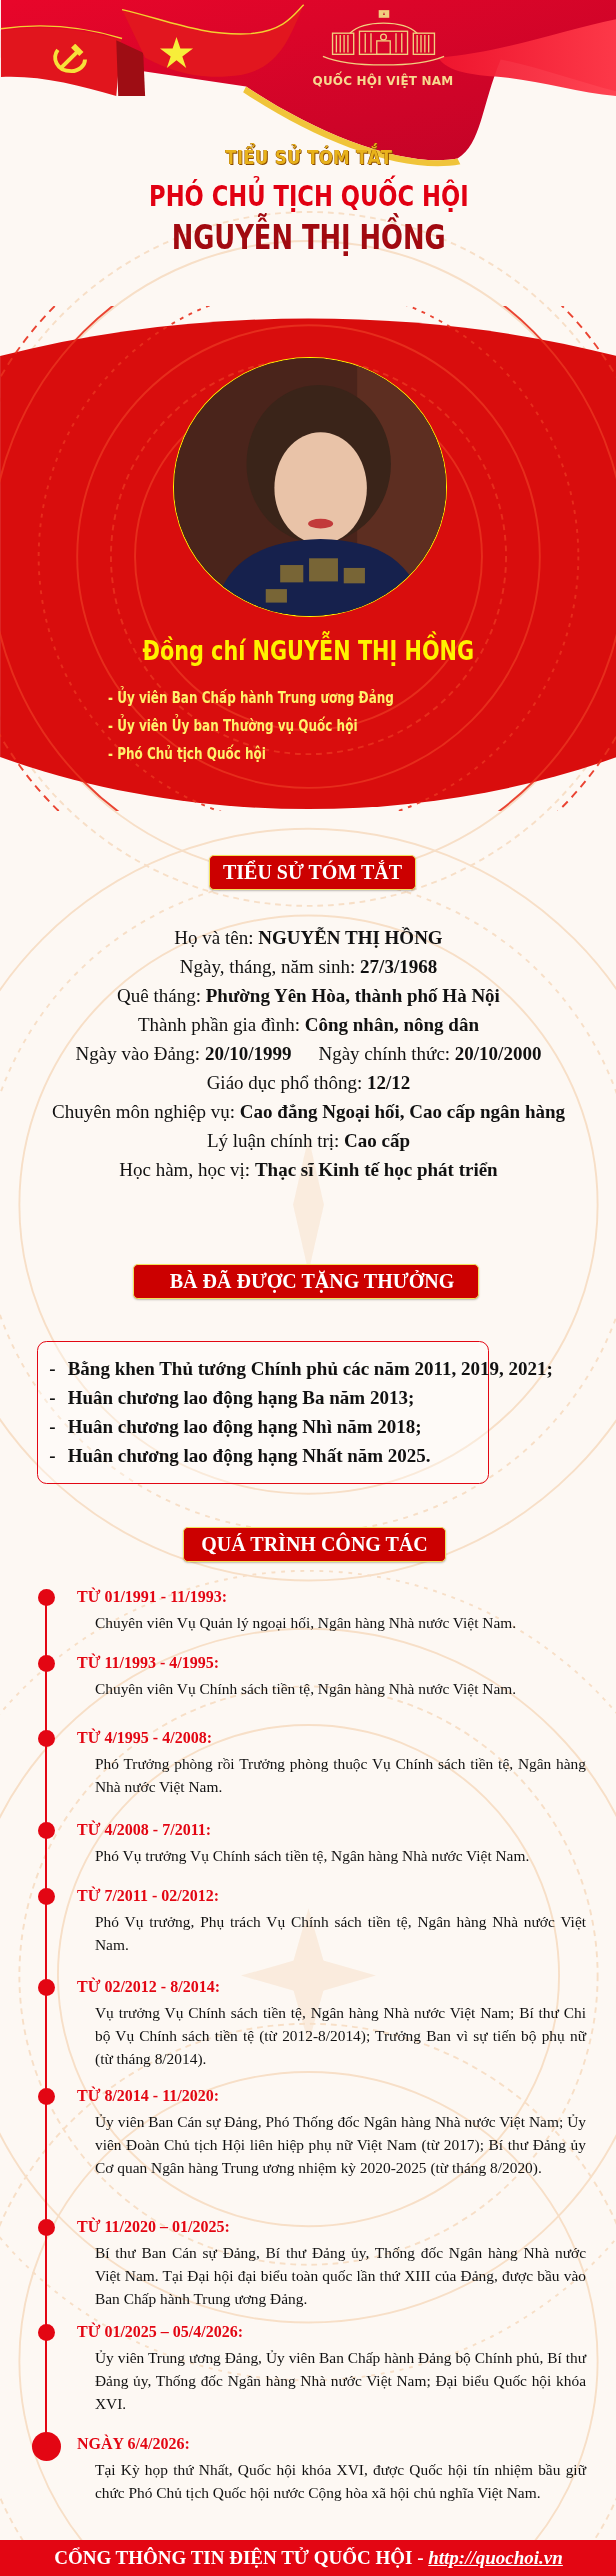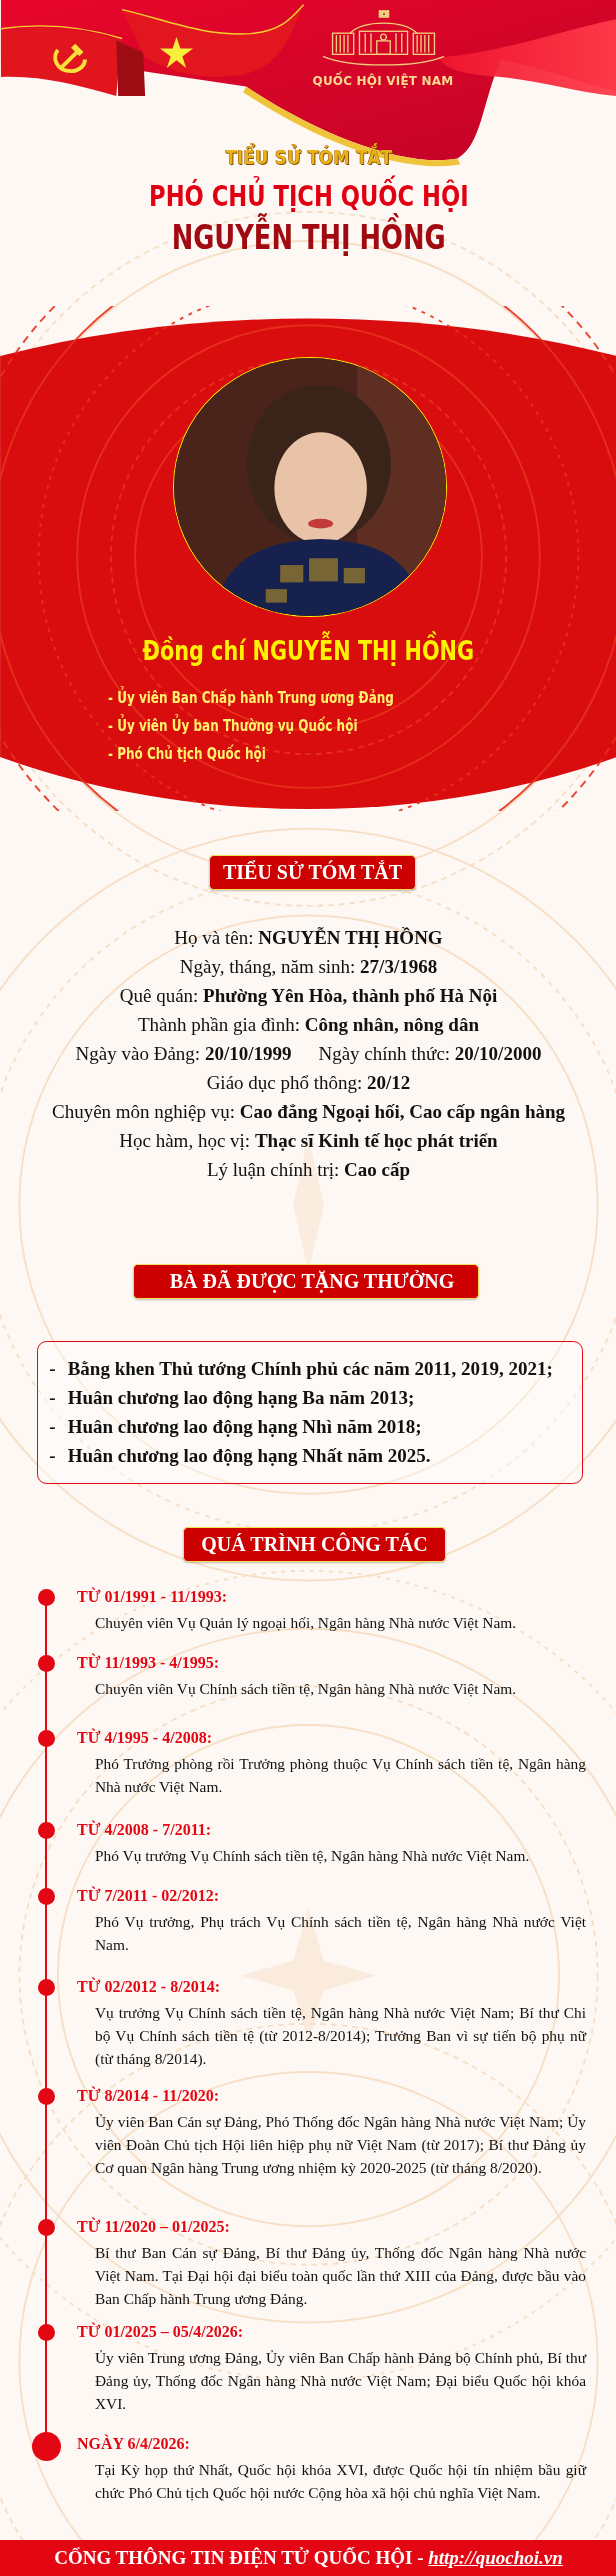--- a/index.html
+++ b/index.html
@@ -40,21 +40,21 @@
   
   .badge { position: absolute; height: 35px; border-radius: 4.8px; background: #cc0000; border: 1.4px solid #f3e15a;
     color: #fff; font-family: "Liberation Serif", serif; font-weight: bold; font-size: 20px; line-height: 32px; text-align: center;
     box-shadow: 0 1px 1.9px rgba(0,0,0,0.25); }
 
   .bio { position: absolute; left: 0; top: 923px; width: 617px; text-align: center; font-size: 19px; line-height: 29px; }
   .bio b { font-weight: bold; }
   .bio .row { white-space: nowrap; }
   .bio .gap { display: inline-block; width: 27px; }
 
-  .awards { position: absolute; left: 37px; top: 1341px; width: 546px; height: 143px; border: 1.9px solid #e30613; border-radius: 9.6px;
+  .awards { position: absolute; left: 37px; top: 1341px; width: 452px; height: 143px; border: 1.9px solid #e30613; border-radius: 9.6px;
     background: rgba(255,255,255,0.35); padding: 11.6px 0 0 3.9px; }
   .award { font-weight: bold; font-size: 19px; line-height: 29px; white-space: nowrap; }
   .award .dash { display: inline-block; width: 21px; text-align: center; }
   .tl-line { position: absolute; left: 45px; top: 1600px; width: 1.9px; height: 858px; background: #e30613; }
   .tl-item { position: absolute; left: 0; width: 617px; }
   .tl-dot { position: absolute; left: 38px; width: 17.3px; height: 17.3px; border-radius: 50%; background: #e30613; }
   .tl-dot.big { left: 32px; width: 29px; height: 29px; }
   .tl-date { position: absolute; left: 77px; font-weight: bold; font-size: 16px; color: #e30613; white-space: nowrap; }
   .tl-text { position: absolute; left: 95px; width: 491px; font-size: 15.4px; line-height: 23px; text-align: justify; color: #111; }
 
@@ -195,27 +195,27 @@
     <div class="hero-role">- Ủy viên Ban Chấp hành Trung ương Đảng</div>
     <div class="hero-role">- Ủy viên Ủy ban Thường vụ Quốc hội</div>
     <div class="hero-role">- Phó Chủ tịch Quốc hội</div>
   </div>
 
   <div class="badge" style="left:209px; top:855px; width:207px;">TIỂU SỬ TÓM TẮT</div>
 
   <div class="bio">
     <div class="row"><span>Họ và tên: </span><b>NGUYỄN THỊ HỒNG</b></div>
     <div class="row"><span>Ngày, tháng, năm sinh: </span><b>27/3/1968</b></div>
-    <div class="row"><span>Quê quán: </span><b>Phường Yên Hòa, thành phố Hà Nội</b></div>
+    <div class="row"><span>Quê tháng: </span><b>Phường Yên Hòa, thành phố Hà Nội</b></div>
     <div class="row"><span>Thành phần gia đình: </span><b>Công nhân, nông dân</b></div>
     <div class="row"><span>Ngày vào Đảng: </span><b>20/10/1999</b><span class="gap"></span><span>Ngày chính thức: </span><b>20/10/2000</b></div>
-    <div class="row"><span>Giáo dục phổ thông: </span><b>20/12</b></div>
+    <div class="row"><span>Giáo dục phổ thông: </span><b>12/12</b></div>
     <div class="row"><span>Chuyên môn nghiệp vụ: </span><b>Cao đẳng Ngoại hối, Cao cấp ngân hàng</b></div>
+    <div class="row"><span>Lý luận chính trị: </span><b>Cao cấp</b></div>
     <div class="row"><span>Học hàm, học vị: </span><b>Thạc sĩ Kinh tế học phát triển</b></div>
-    <div class="row"><span>Lý luận chính trị: </span><b>Cao cấp</b></div>
   </div>
 
   <div class="badge" style="left:133px; top:1264px; width:346px;padding-left:12px;">BÀ ĐÃ ĐƯỢC TẶNG THƯỞNG</div>
   <div class="awards">
     <div class="award"><span class="dash">-</span> <span>Bằng khen Thủ tướng Chính phủ các năm 2011, 2019, 2021;</span></div>
     <div class="award"><span class="dash">-</span> <span>Huân chương lao động hạng Ba năm 2013;</span></div>
     <div class="award"><span class="dash">-</span> <span>Huân chương lao động hạng Nhì năm 2018;</span></div>
     <div class="award"><span class="dash">-</span> <span>Huân chương lao động hạng Nhất năm 2025.</span></div>
   </div>
 

